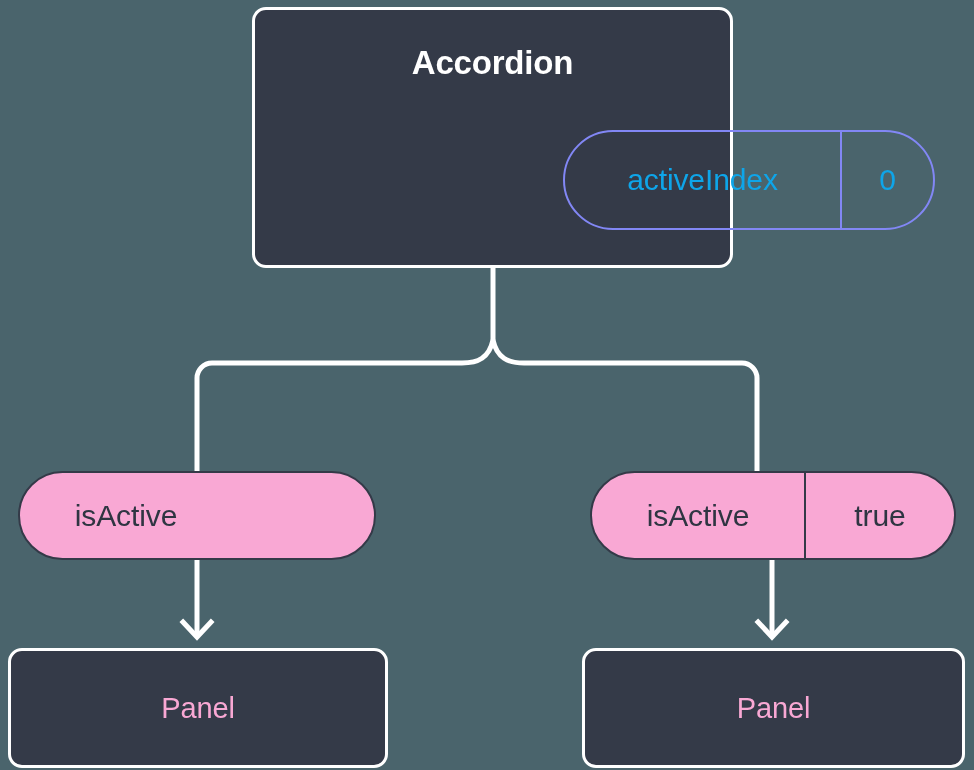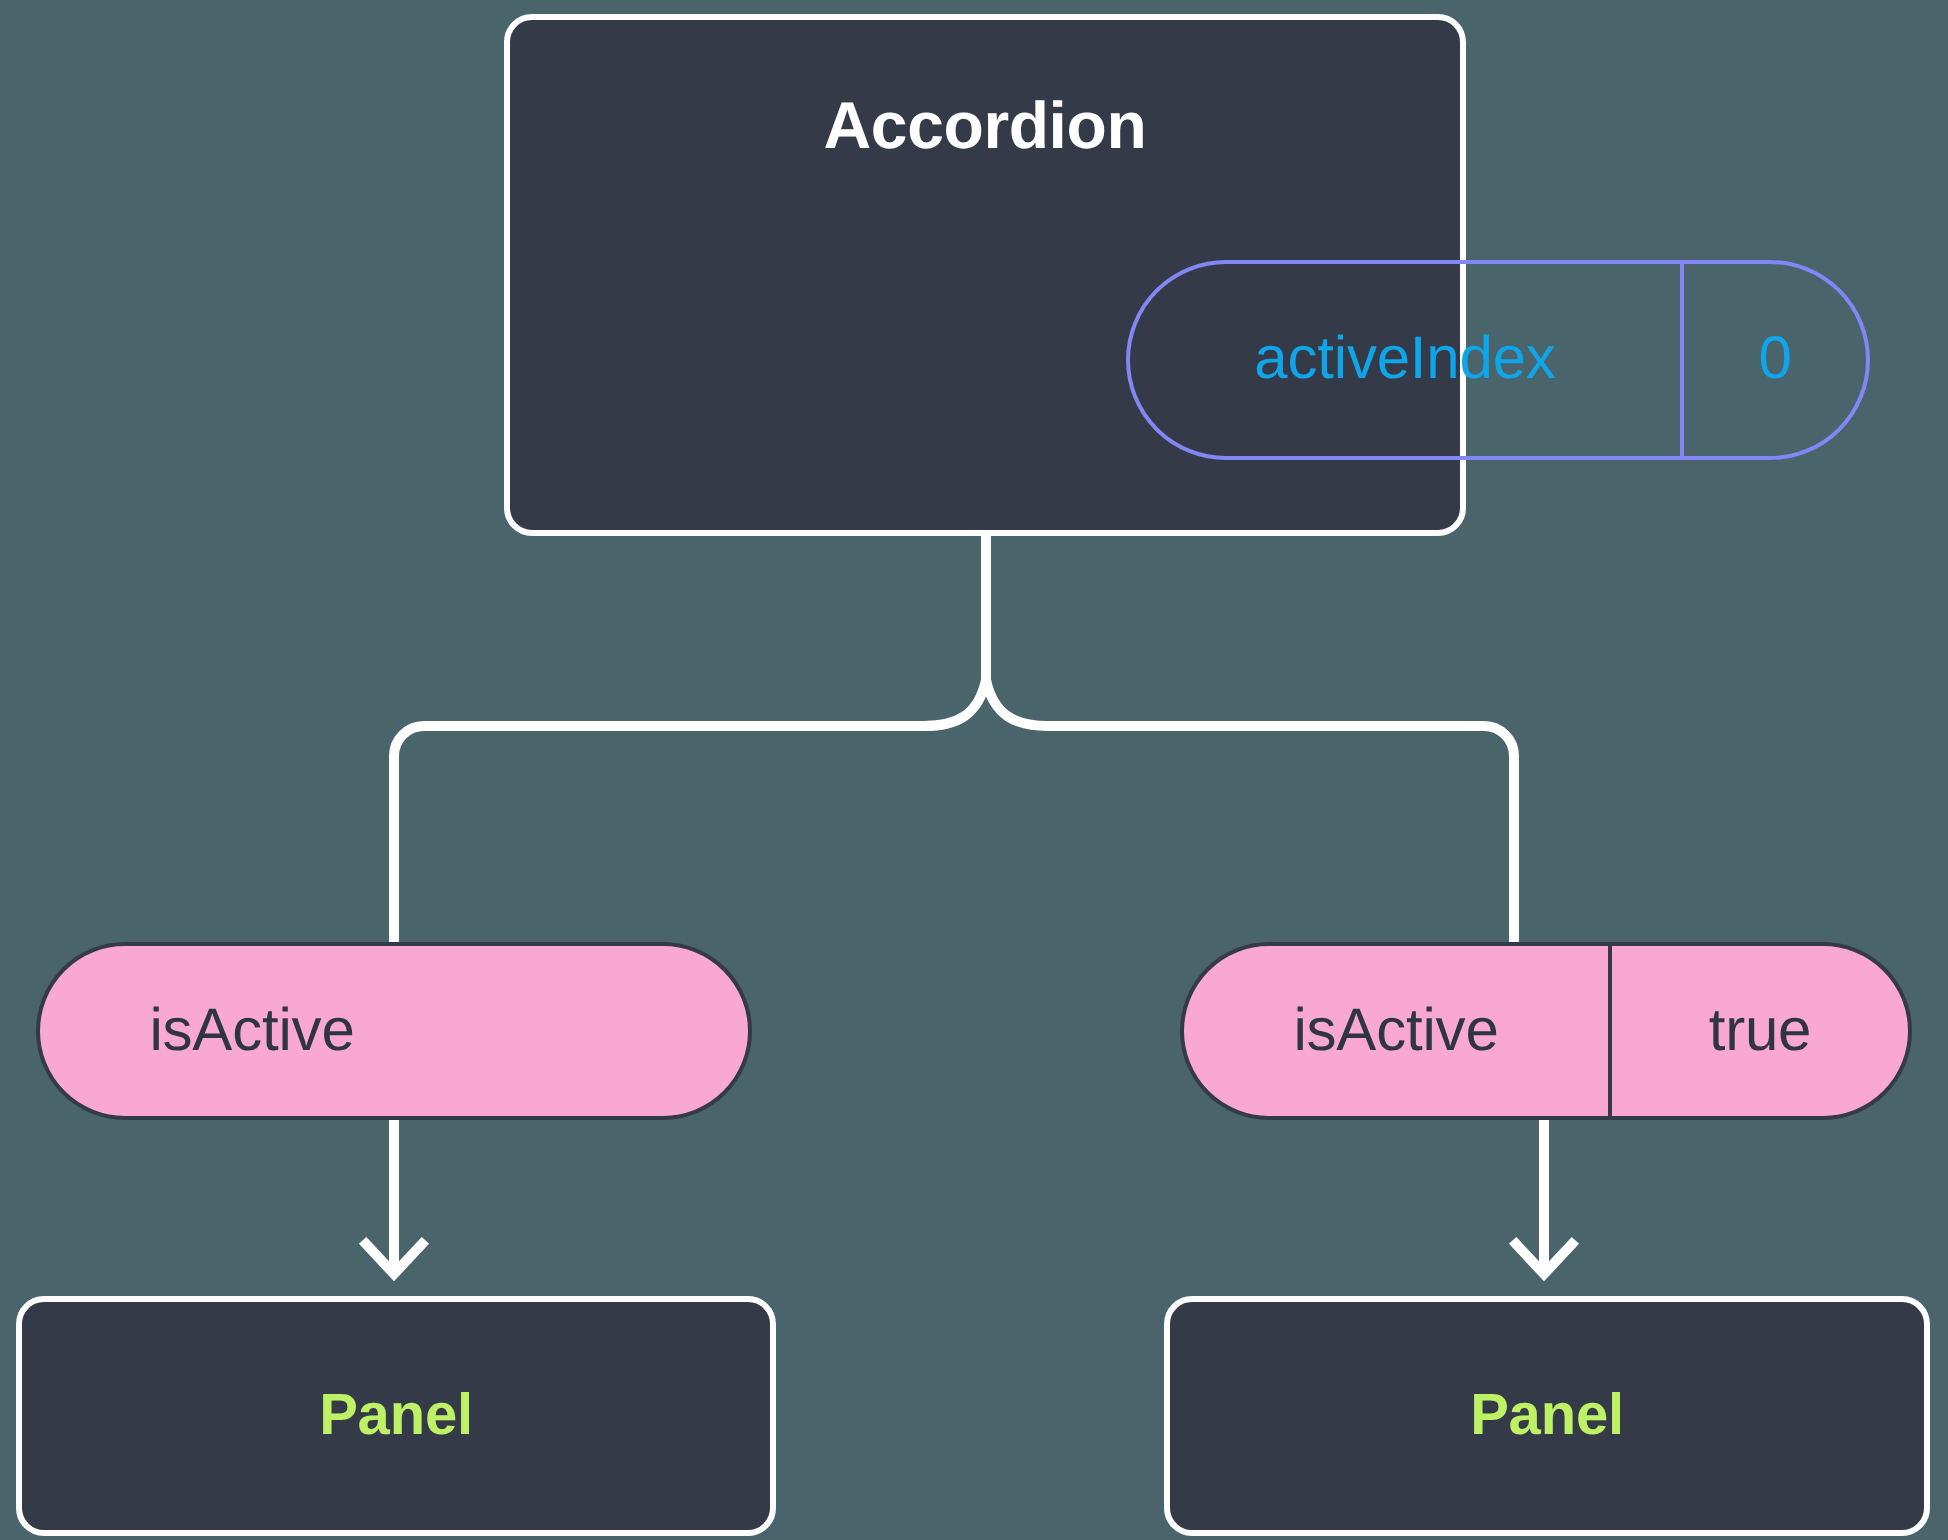--- a/index.html
+++ b/index.html
@@ -50,23 +50,23 @@
   }
   #panel-left {
     left: 8px; top: 648px;
     width: 380px; height: 120px;
   }
   #panel-right {
     left: 582px; top: 648px;
     width: 383px; height: 120px;
   }
   .panel-title {
-    color: #bef264;
+    color: #f9a8d4;
     font-size: 29px;
-    font-weight: 700;
+    font-weight: 400;
     letter-spacing: -0.1px;
   }
 
   
   #prop-pill {
     position: absolute;
     left: 308px; top: 120px;
     width: 372px; height: 100px;
     box-sizing: border-box;
     border: 2px solid #8287f5;

